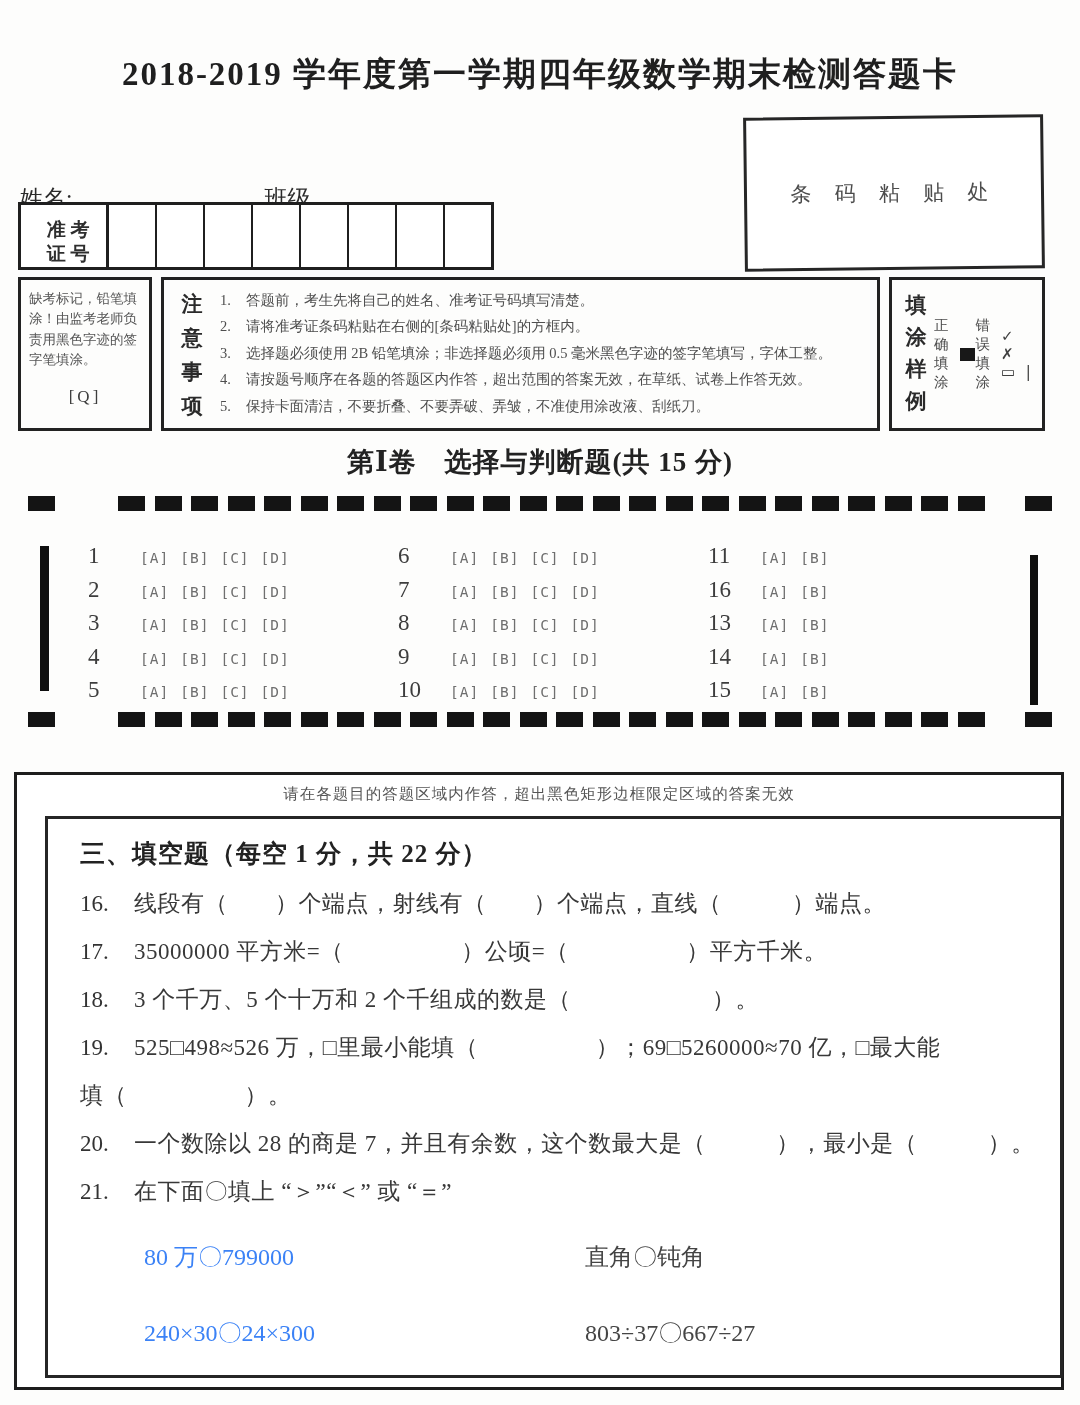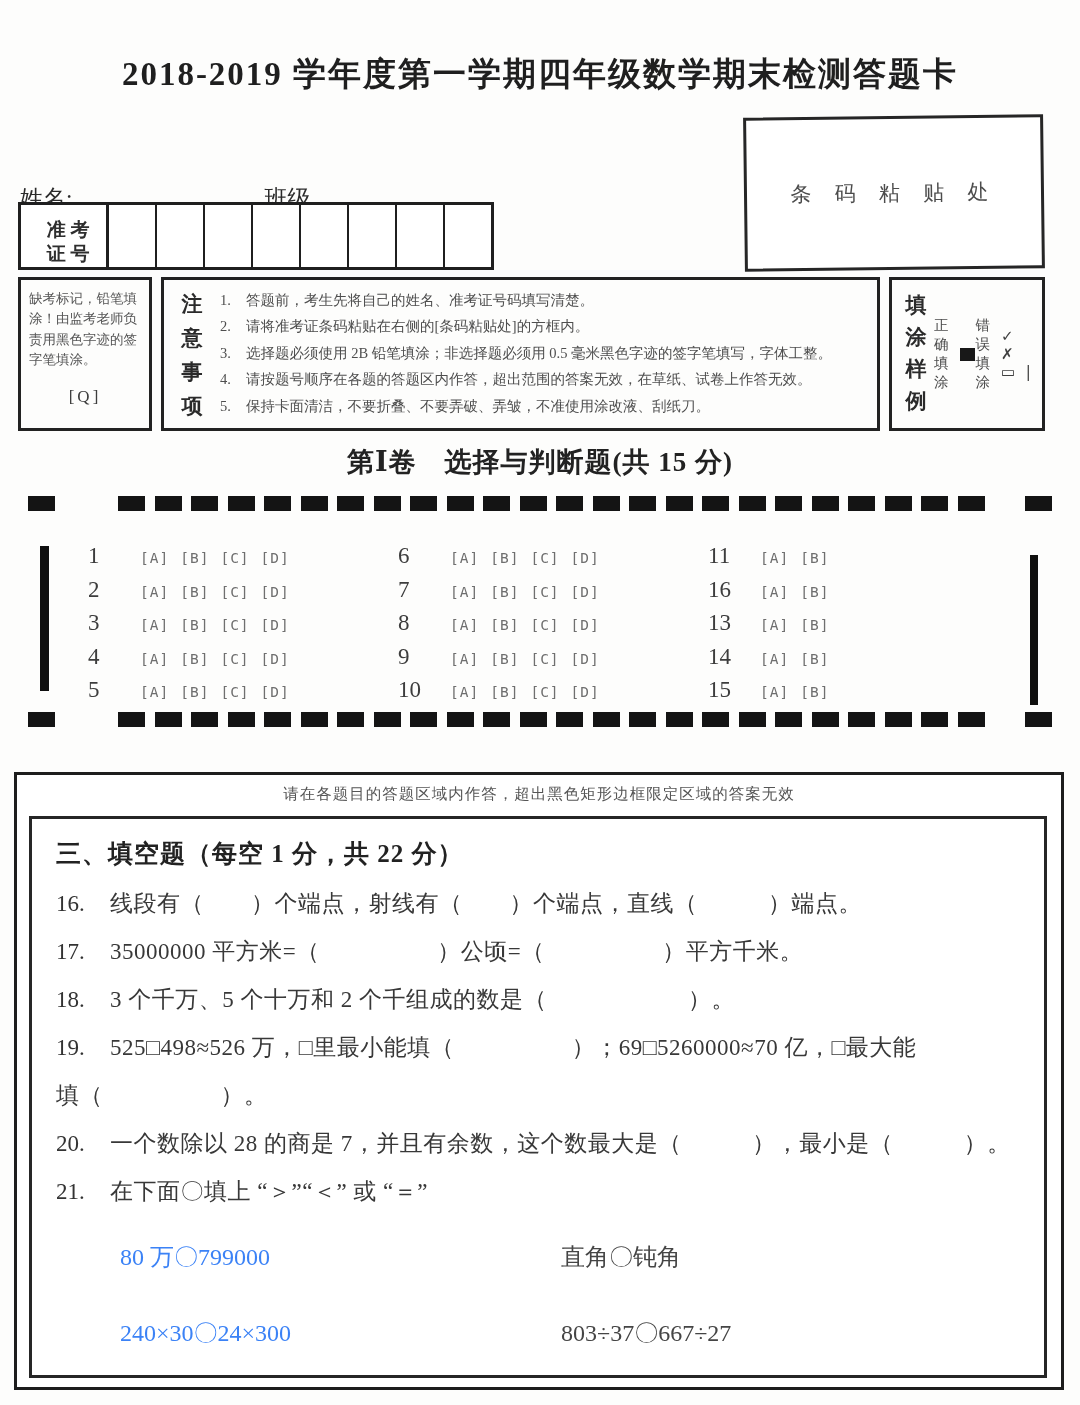--- a/index.html
+++ b/index.html
@@ -77,22 +77,22 @@
   
   .part2-outer{
     position:absolute;left:14px;top:772px;width:1050px;height:618px;
     border:3px solid #1d1d1d;box-sizing:border-box;background:#fff;
   }
   .part2-instruction{
     position:absolute;top:9px;left:0;width:100%;text-align:center;
     font-size:15.5px;color:#555;letter-spacing:1px;
   }
   .part2-inner{
-    position:absolute;left:12px;top:41px;width:1018px;height:562px;
-    border:3px solid #262626;box-sizing:border-box;padding:14px 22px 0 24px;
+    position:absolute;left:28px;top:41px;width:1018px;height:562px;
+    border:3px solid #262626;box-sizing:border-box;padding:14px 22px 0 32px;
   }
   .part2-title{font-size:25px;font-weight:700;color:#222;margin:4px 0 18px 0;letter-spacing:1px;}
   .q-line{display:flex;align-items:baseline;margin-bottom:17px;white-space:nowrap;}
   .q-num{flex:0 0 54px;font-size:23px;color:#333;}
   .q-text{font-size:23px;color:#383838;letter-spacing:0.5px;}
   .q-cont{margin-left:0;}
   .cmp-block{margin-top:34px;}
   .cmp-row{display:flex;margin-bottom:44px;}
   .cmp-left{flex:0 0 505px;padding-left:64px;box-sizing:border-box;font-size:24px;color:#3b82f6;}
   .cmp-right{font-size:24px;color:#454545;}

